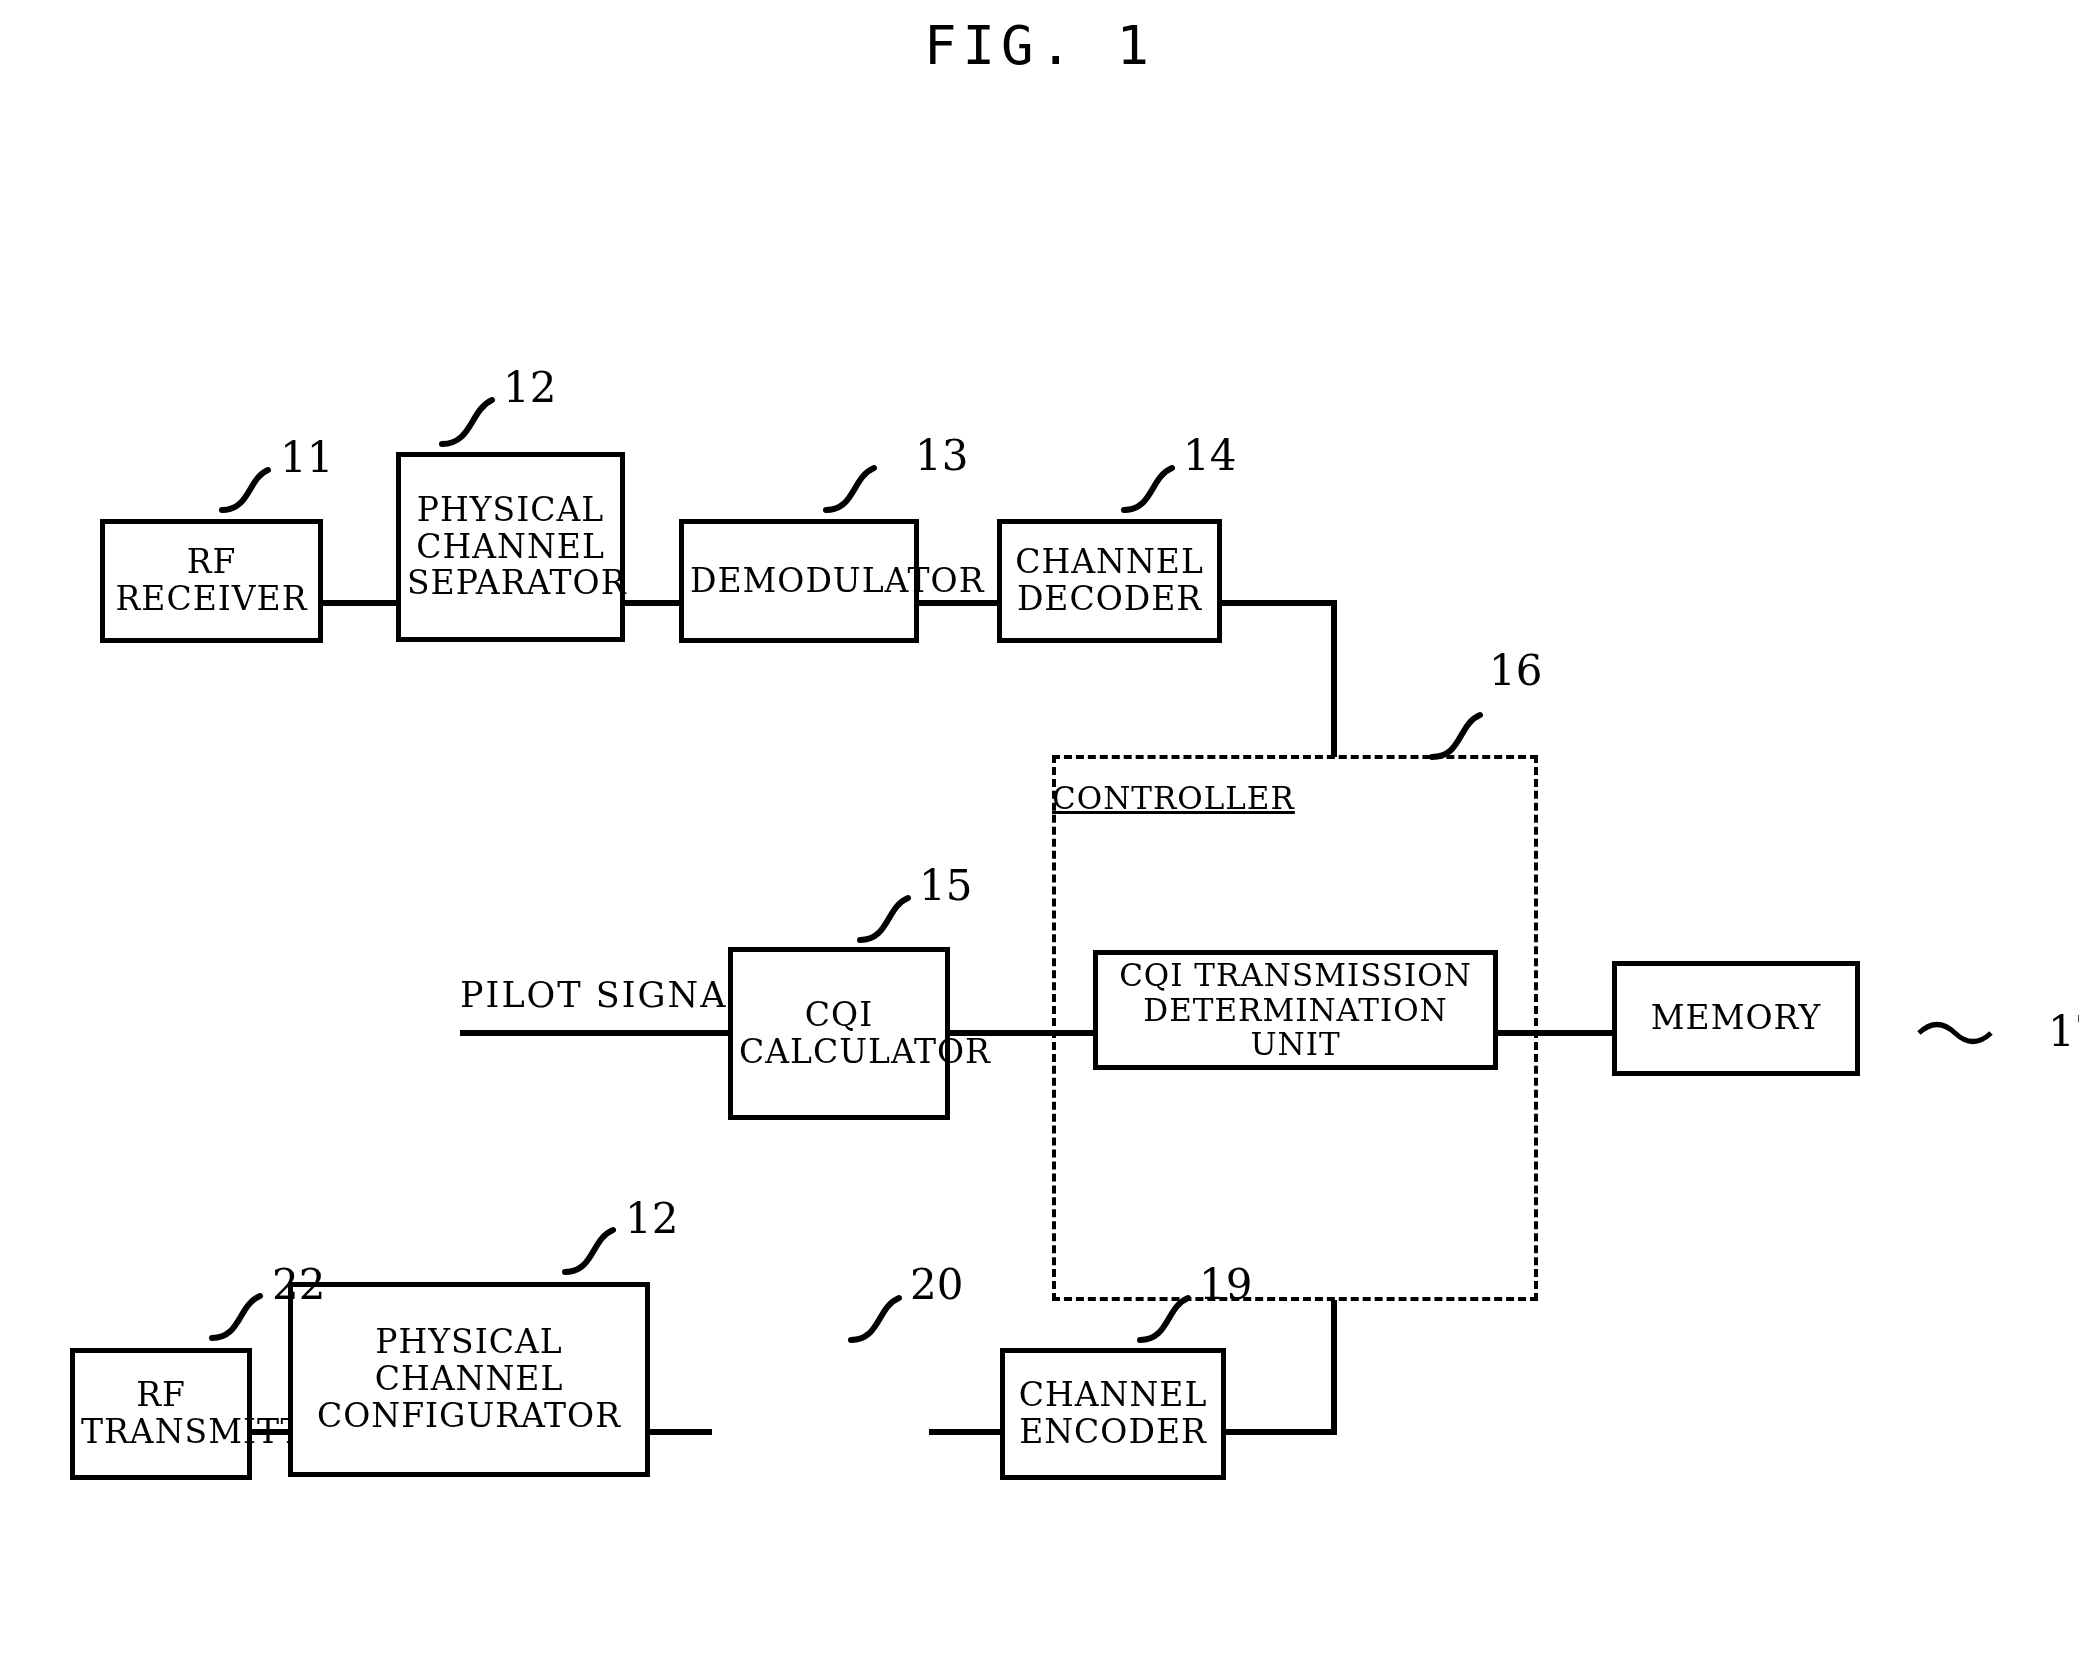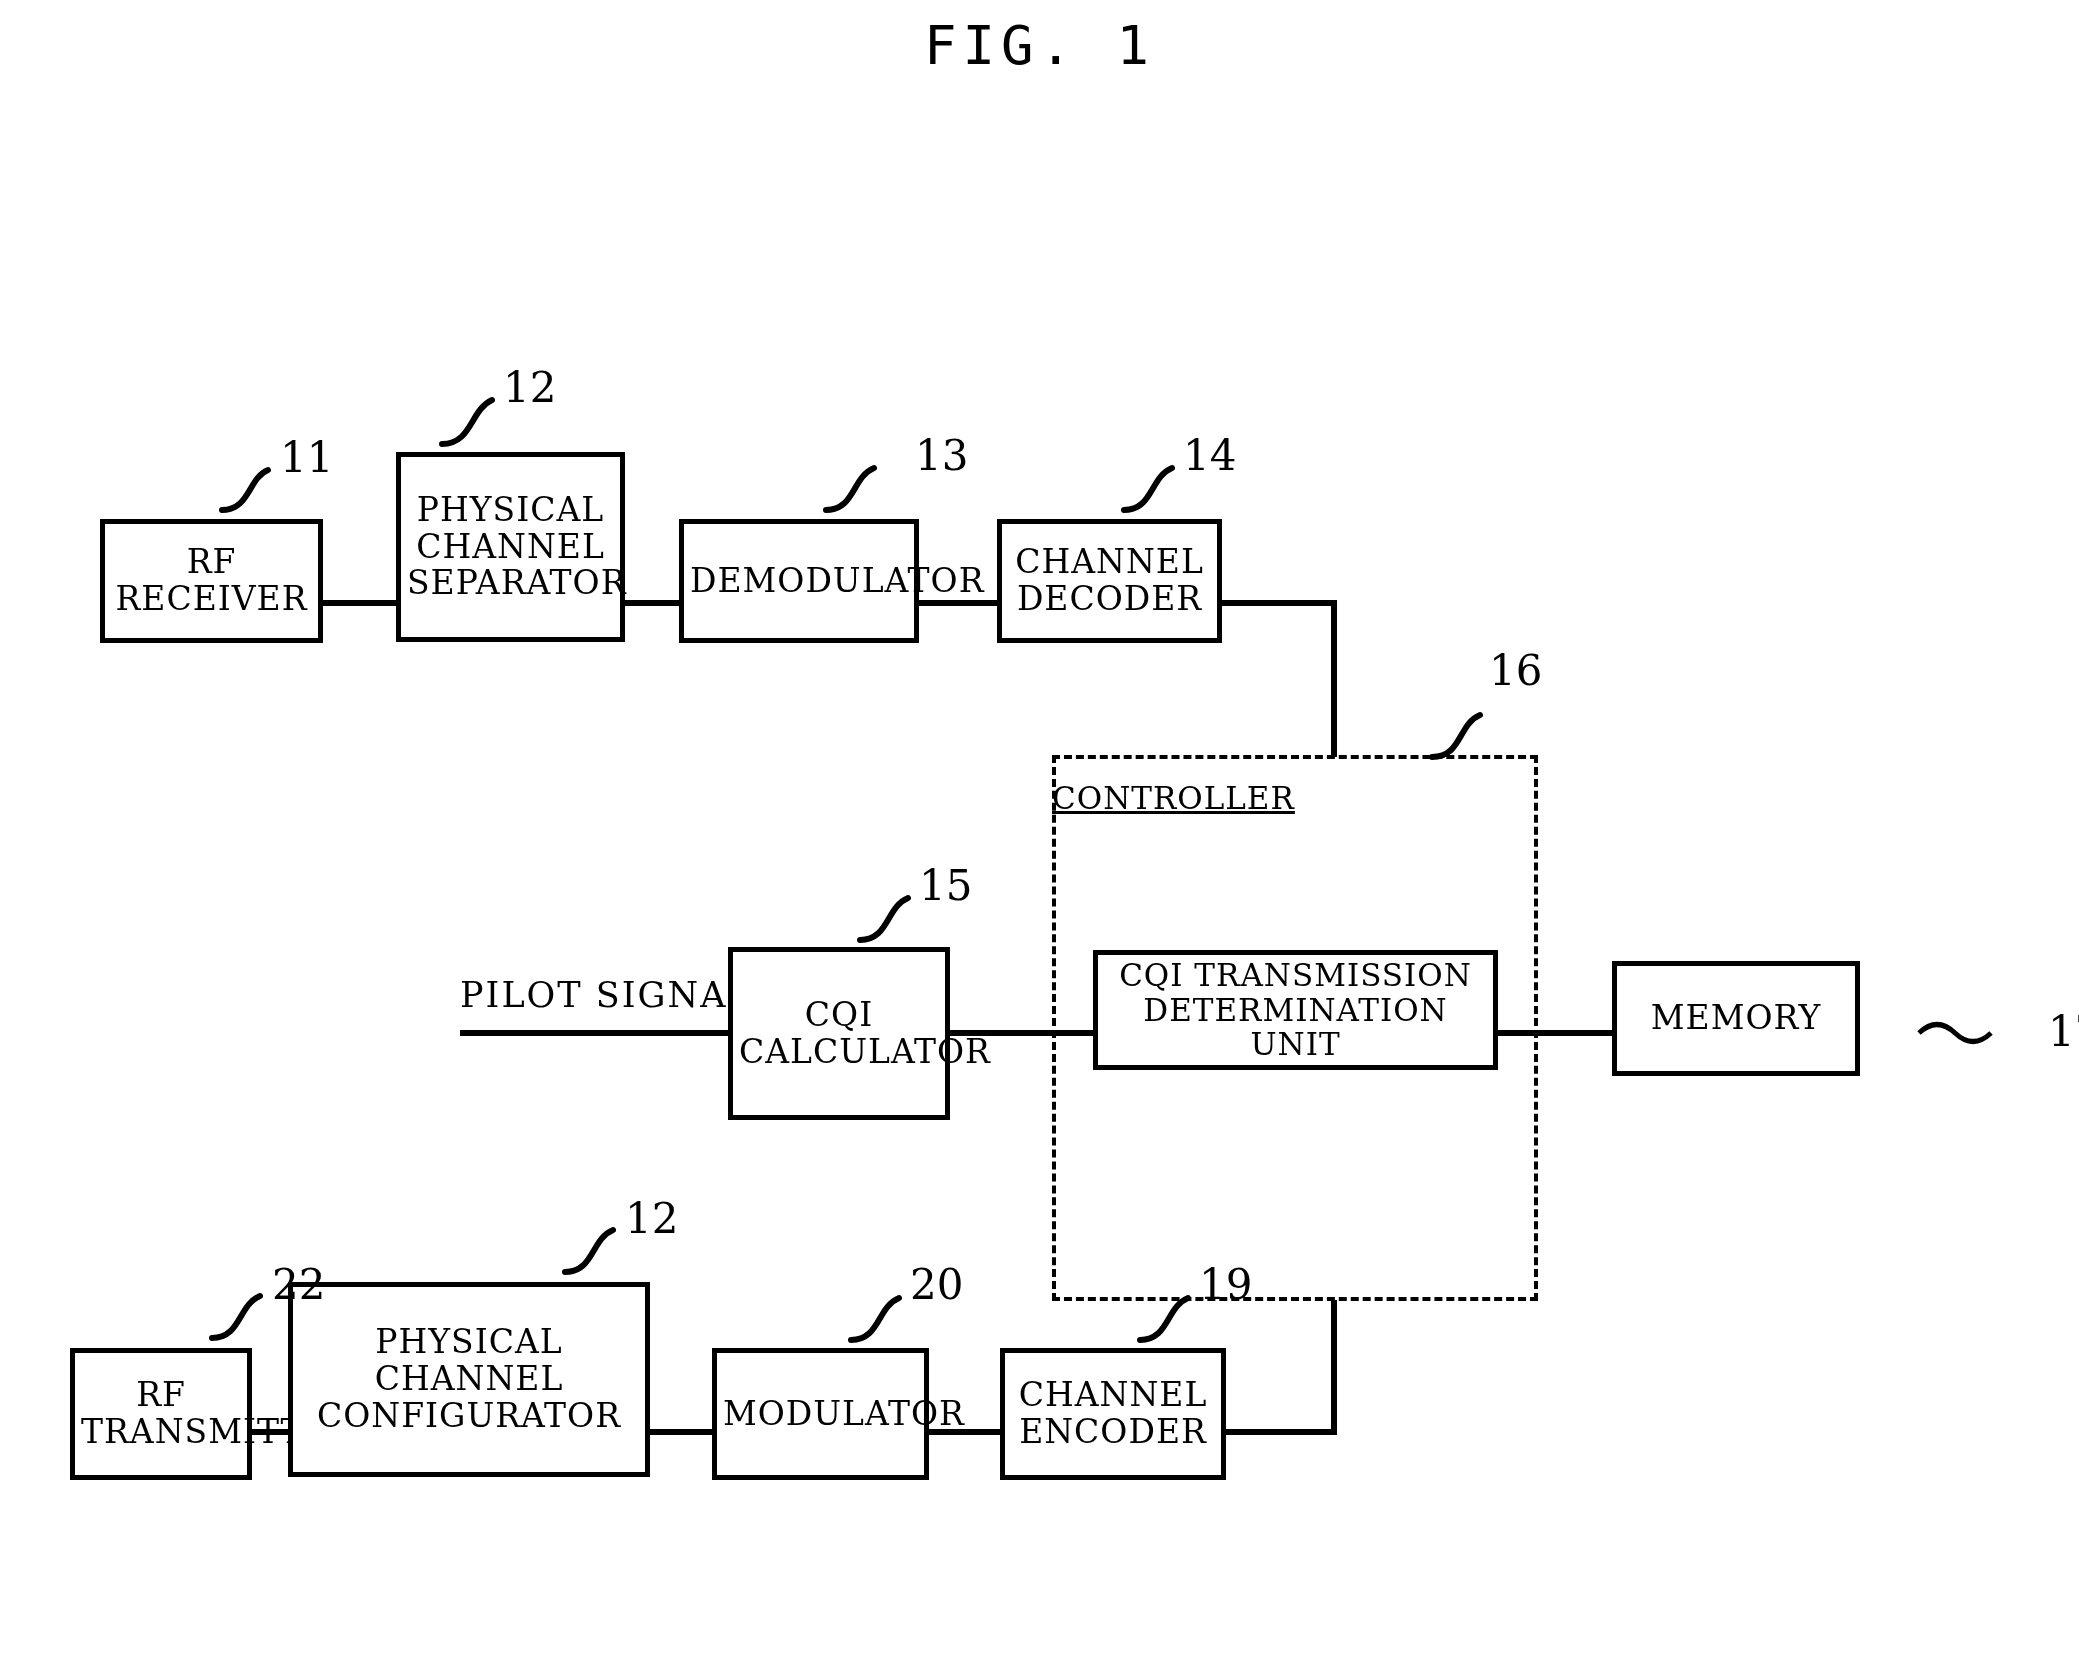--- a/index.html
+++ b/index.html
@@ -197,23 +197,20 @@
   </div>
   <div class="ref-num" style="left:272px; top:1264px;">22</div>
 
   <div class="block" style="left:288px; top:1282px; width:362px; height:195px;">
     <span class="label-lines">PHYSICAL
 CHANNEL
 CONFIGURATOR</span>
   </div>
   <div class="ref-num" style="left:625px; top:1198px;">12</div>
 
-  <div class="block" style="left:712px; top:1348px; width:217px; height:132px;">
-    <span class="label-lines">MODULATOR</span>
-  </div>
   <div class="ref-num" style="left:910px; top:1264px;">20</div>
 
   <div class="block" style="left:1000px; top:1348px; width:226px; height:132px;">
     <span class="label-lines">CHANNEL
 ENCODER</span>
   </div>
   <div class="ref-num" style="left:1199px; top:1264px;">19</div>
 
 </div>
 

